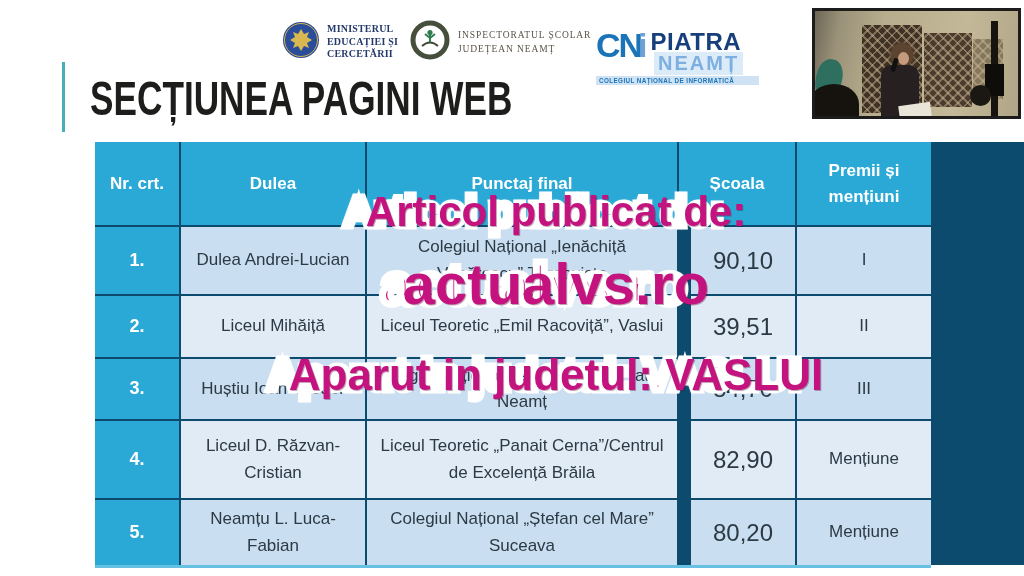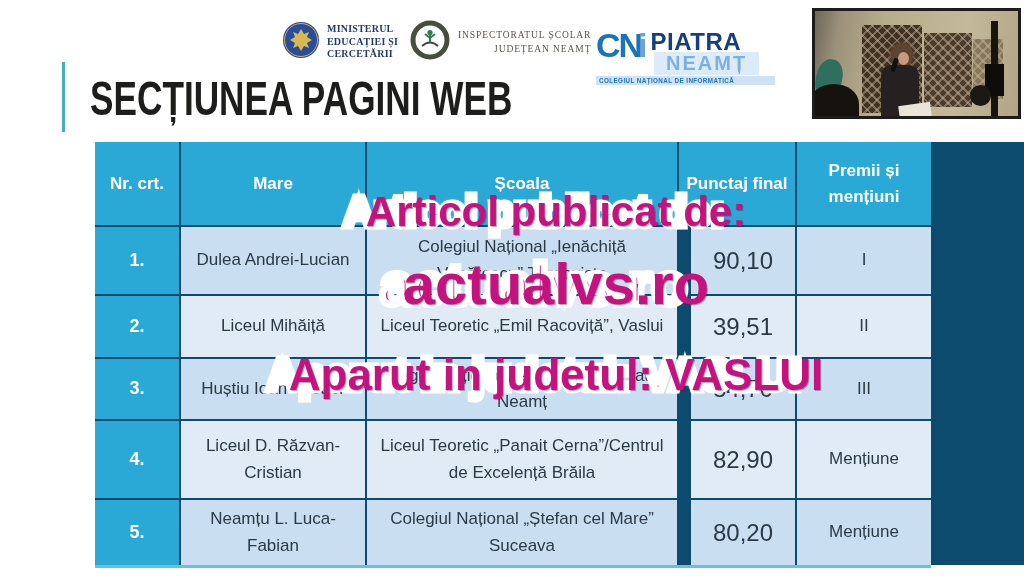--- a/index.html
+++ b/index.html
@@ -9,30 +9,30 @@
   
   #accent-line{position:absolute;left:62px;top:62px;width:3px;height:70px;background:#47aebb;}
   #page-title{position:absolute;left:90px;top:72px;font-size:44px;font-weight:700;color:#1d1d1b;
               letter-spacing:0px;transform:scaleX(.8) scaleY(1.08);transform-origin:left top;white-space:nowrap;}
 
   
   .logo{position:absolute;display:flex;align-items:center;}
   #ministry-logo{left:283px;top:22px;}
   #ministry-text{margin-left:8px;font-family:"Liberation Serif",serif;font-weight:700;font-size:10px;
                  line-height:1.25;color:#253a6b;letter-spacing:.2px;}
-  #isj-logo{left:410px;top:20px;text-align:right;}
+  #isj-logo{left:410px;top:20px;}
   #isj-text{margin-left:8px;font-family:"Liberation Serif",serif;font-size:9.5px;line-height:1.5;
             color:#5b5348;letter-spacing:.9px;font-variant:small-caps;}
   #cni-logo{left:596px;top:28px;display:block;}
   .cni-row1{display:flex;align-items:flex-start;line-height:1;}
   .cni-cn{font-size:34px;font-weight:700;color:#1b74b8;letter-spacing:-2px;}
   .cni-i{font-size:34px;font-weight:700;color:#6fa3d8;margin-left:-3px;}
   .cni-piatra{font-size:24px;font-weight:700;color:#173f7c;margin-left:3px;margin-top:2px;letter-spacing:.5px;}
   .cni-neamt{display:block;font-size:20px;font-weight:700;color:#7db0e0;letter-spacing:2px;
-             margin:-10px 16px 0 58px;background:linear-gradient(#dcebf8,#dcebf8);padding:0 12px;}
+             margin:-10px 16px 0 58px;background:linear-gradient(#dcebf8,#dcebf8);padding:0 4px;}
   .cni-sub{font-size:6.3px;font-weight:700;color:#1b74b8;background:#cfe2f4;padding:1px 3px;
            margin-top:1px;letter-spacing:.4px;white-space:nowrap;}
 
   
   #results-table{position:absolute;left:95px;top:142px;width:964px;display:grid;
                  grid-template-columns:84px 184px 310px 116px 134px;
                  grid-template-rows:83px 67px 61px 60px 77px 65px;
                  gap:2px;background:#0c4a6e;z-index:10;}
   .cell{display:flex;align-items:center;justify-content:center;text-align:center;
         color:#2b3a45;font-size:17px;line-height:1.55;padding:0 6px;box-sizing:border-box;}
@@ -136,23 +136,23 @@
     <div id="person-head"></div>
     <div id="person-face"></div>
     <div id="person-body"></div>
     <div id="microphone"></div>
     <div id="paper"></div>
   </div>
 
   <div id="results-table">
 
     <div class="cell th">Nr. crt.</div>
-    <div class="cell th">Mare</div>
+    <div class="cell th">Dulea</div>
+    <div class="cell th">Punctaj final</div>
     <div class="cell th">Școala</div>
-    <div class="cell th">Punctaj final</div>
     <div class="cell th">Premii și mențiuni</div>
 
     <div class="cell num">1.</div>
     <div class="cell row-odd">Dulea Andrei-Lucian</div>
     <div class="cell row-odd">Colegiul Național „Ienăchiță Văcărescu” Târgoviște</div>
     <div class="cell row-odd score">90,10</div>
     <div class="cell row-odd">I</div>
 
     <div class="cell num">2.</div>
     <div class="cell row-even">Liceul Mihăiță</div>

